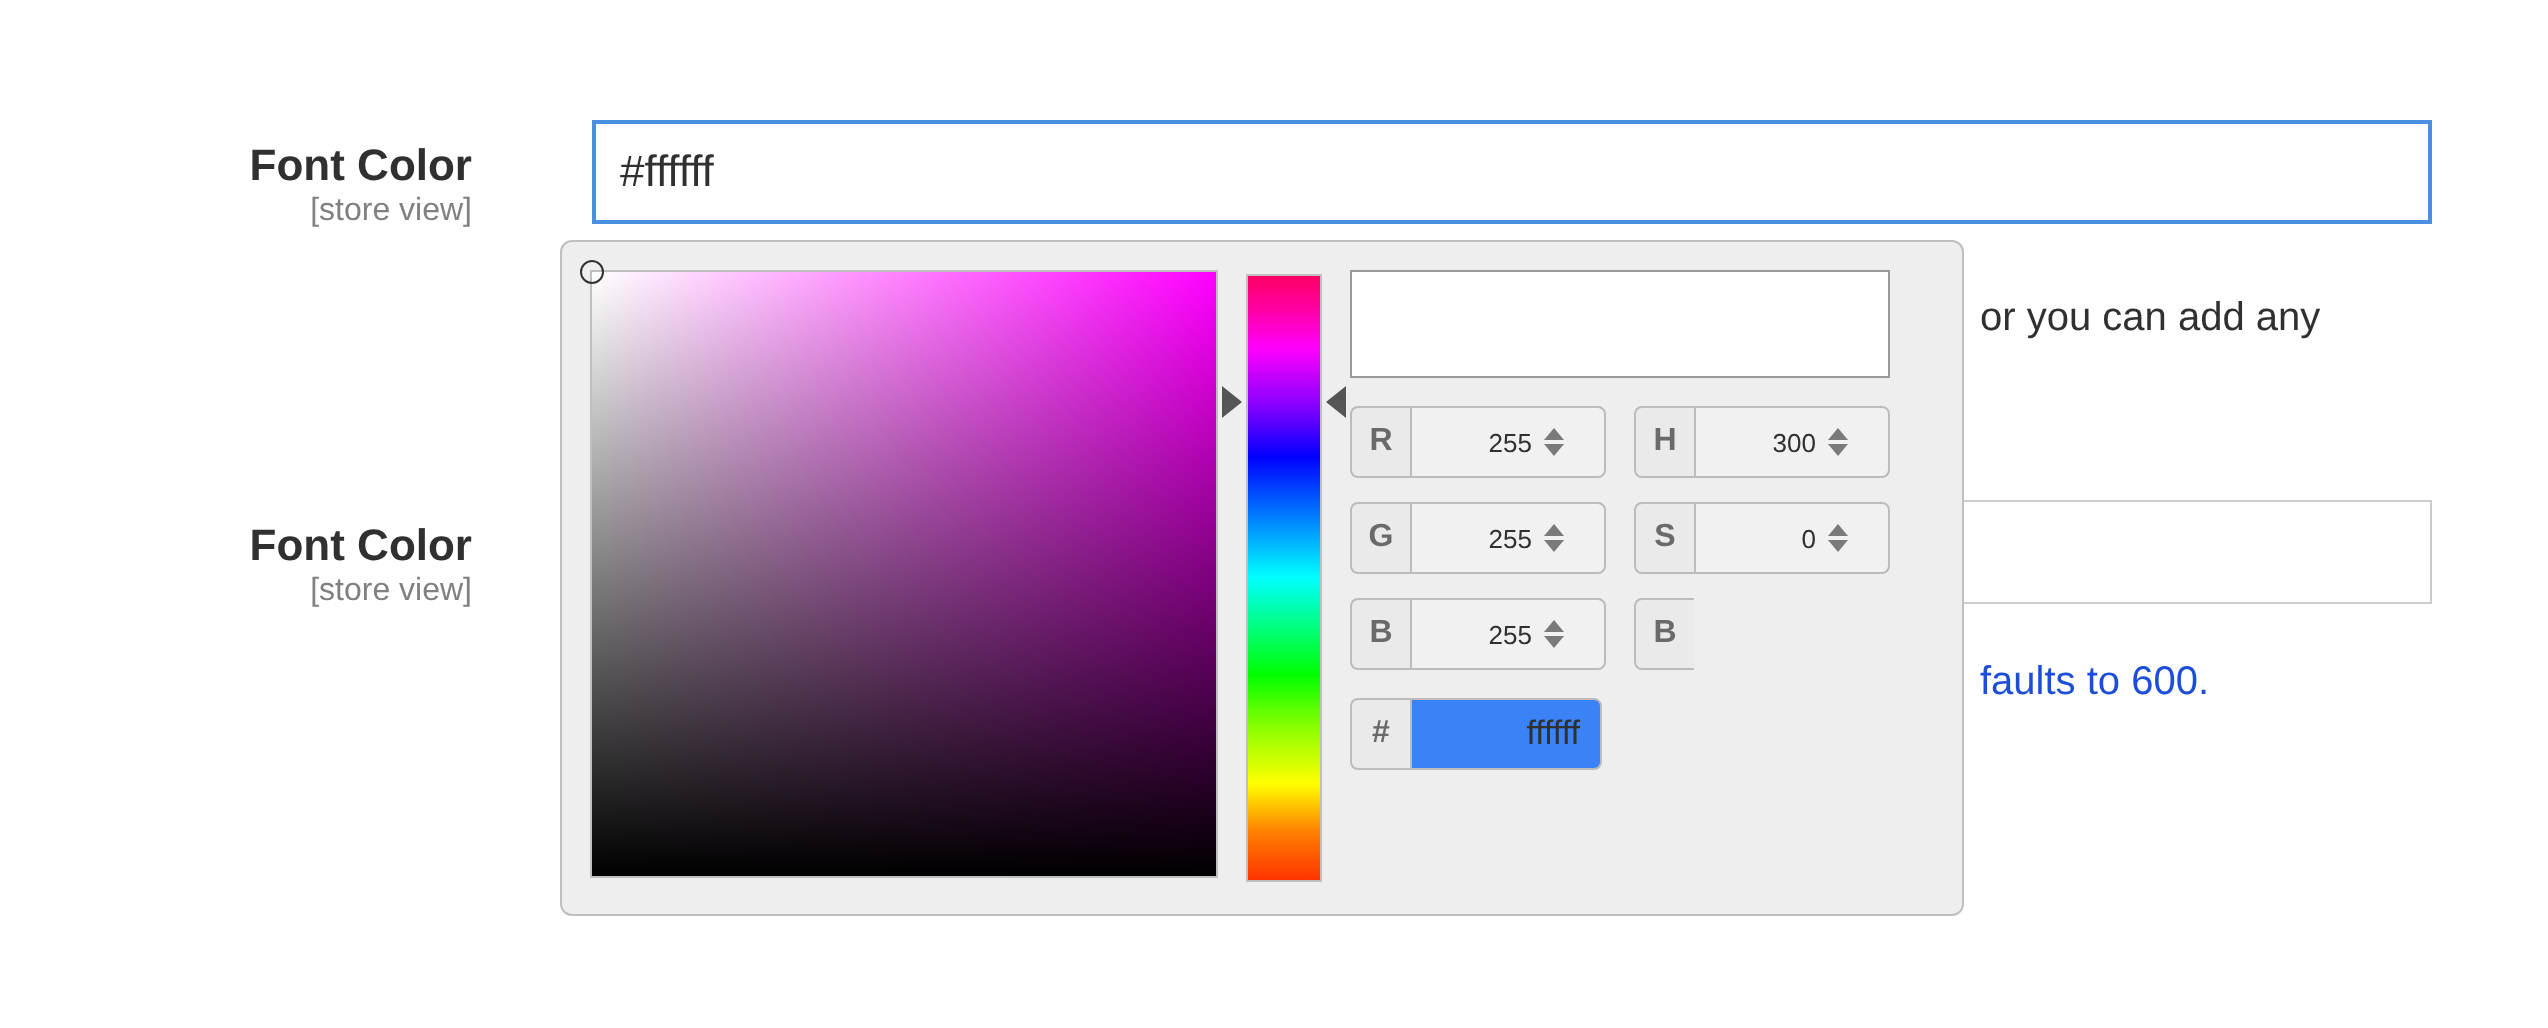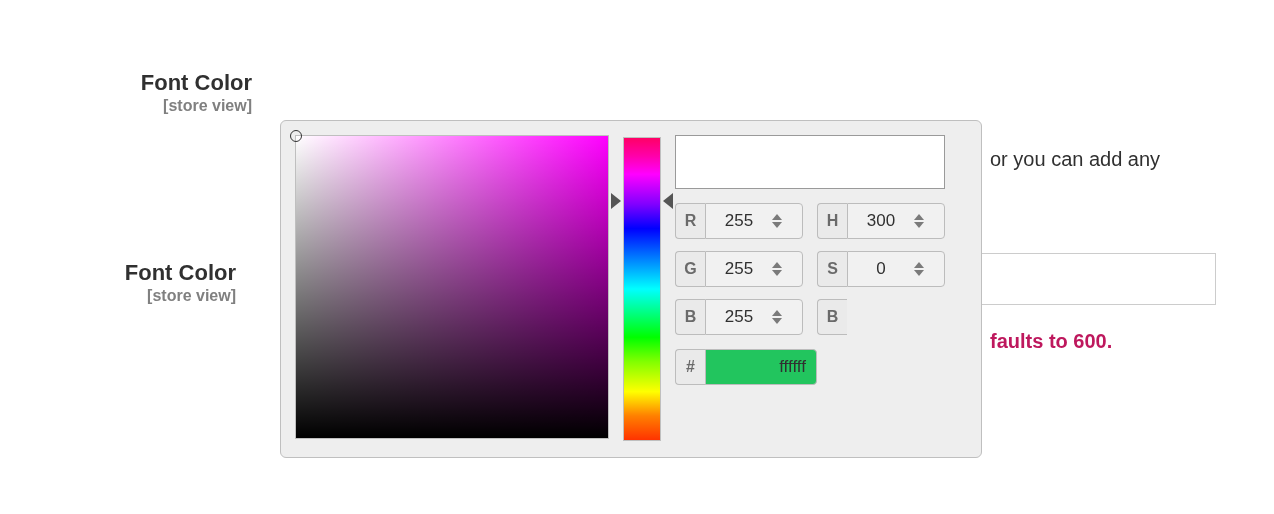--- a/index.html
+++ b/index.html
@@ -6,40 +6,40 @@
     body {
       font-family: -apple-system, BlinkMacSystemFont, "Segoe UI", Helvetica, Arial, sans-serif;
       background: #fff;
       width: 1274px;
       height: 514px;
       position: relative;
       color: #333;
     }
     .form-row {
       display: flex;
-      align-items: center;
+      align-items: flex-start;
       margin-bottom: 8px;
       gap: 36px;
     }
     .label-col {
       width: 260px;
       text-align: right;
       padding-right: 24px;
       padding-top: 10px;
     }
     .field-label {
       font-size: 22px;
       font-weight: 700;
       color: #303030;
       line-height: 1.2;
     }
     .field-scope {
       font-size: 16px;
       color: #808080;
-      font-weight: 700;
+      font-weight: 400;
       line-height: 1.3;
     }
     .input-col {
       flex: 0 0 auto;
       width: 920px;
     }
     .text-input {
       width: 100%;
       border: 2px solid #4a90e2;
       padding: 10px 12px;
@@ -55,21 +55,21 @@
       padding: 10px 12px;
       font-size: 20px;
       color: #303030;
       outline: none;
       background: #fff;
       height: 52px;
     }
     .row1 { position: absolute; top: 60px; left: 16px; width: 1200px; }
     .row2 { position: absolute; top: 250px; left: 16px; width: 1200px; }
     .hint1 { position: absolute; top: 148px; left: 990px; width: 220px; font-size: 20px; color: #303030; }
-    .hint2 { position: absolute; top: 330px; left: 990px; width: 220px; font-size: 20px; color: #be185d; font-weight: bold; }
+    .hint2 { position: absolute; top: 330px; left: 990px; width: 220px; font-size: 20px; color: #1d4ed8; }
 
     .colorpicker {
       position: absolute;
       top: 120px;
       left: 280px;
       width: 702px;
       height: 338px;
       background: #eeeeee;
       border: 1px solid #bfbfbf;
       border-radius: 6px;
@@ -181,22 +181,22 @@
       background: #f1f1f1;
       flex: 1;
       padding: 0 4px 0 6px;
       position: relative;
     }
     .val-input {
       border: none;
       outline: none;
       background: transparent;
       width: 58px;
-      text-align: center;
-      font-size: 17px;
+      text-align: right;
+      font-size: 13px;
       color: #303030;
       padding-right: 4px;
     }
     .spinner {
       display: flex;
       flex-direction: column;
       justify-content: center;
       gap: 2px;
       padding-left: 2px;
       cursor: pointer;
@@ -219,42 +219,45 @@
       color: #6a6a6a;
       font-weight: 700;
       font-size: 16px;
       display: flex;
       align-items: center;
       justify-content: center;
     }
     .hex-input-wrap {
       border: 1px solid #bcbcbc;
       border-radius: 0 4px 4px 0;
-      background: #22c55e;
+      background: #3b82f6;
       display: flex;
       align-items: center;
       padding: 0 10px;
-      width: 112px;
+      width: 96px;
       justify-content: center;
     }
     .hex-input {
       border: none; outline: none; background: transparent;
       width: 100%;
       text-align: right;
       font-size: 17px;
       color: #303030;
     }
   </style>
 </head>
 <body>
 
 <div class="form-row row1">
   <div class="label-col">
     <div class="field-label">Font Color</div>
     <div class="field-scope">[store view]</div>
+  </div>
+  <div class="input-col">
+    <input type="text" class="text-input" value="#ffffff" style="">
   </div>
 </div>
 <div class="hint1">or you can add any</div>
 
 <div class="form-row row2">
   <div class="label-col">
     <div class="field-label">Font Color</div>
     <div class="field-scope">[store view]</div>
   </div>
   <div class="input-col">

